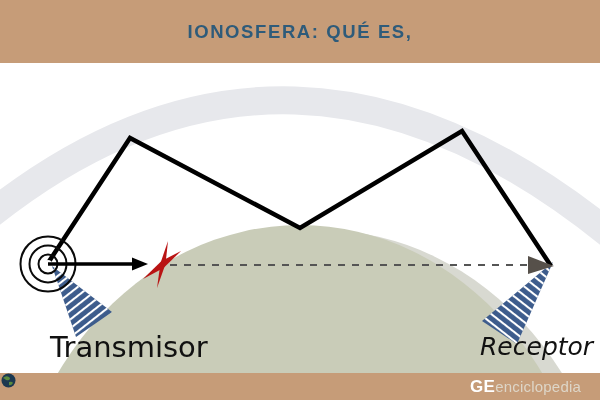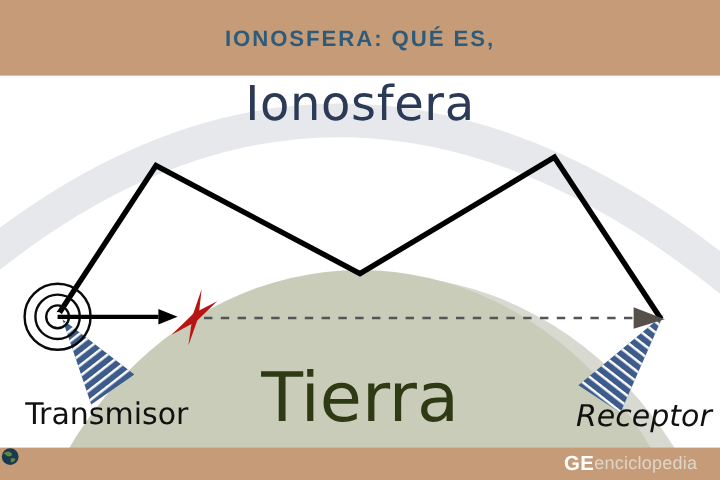--- a/index.html
+++ b/index.html
@@ -12,21 +12,21 @@
        display:flex;flex-direction:column;justify-content:center;align-items:center;}
   .hdr span{display:block;text-align:left;color:#2e5b7a;
             font-family:"Liberation Sans",sans-serif;font-weight:bold;
             font-size:18.5px;line-height:23px;letter-spacing:1.6px;}
 
   
   .title{position:absolute;left:0;top:64px;width:600px;text-align:center;z-index:2;
          font-size:40px;color:#2b3a56;letter-spacing:0.5px;}
   .earth-label{position:absolute;left:0;top:299px;width:600px;text-align:center;z-index:2;
                font-size:57px;color:#2e3a13;}
-  .tx-label{position:absolute;left:21px;top:330px;z-index:2;font-size:25px;color:#111;}
+  .tx-label{position:absolute;left:50px;top:330px;z-index:2;font-size:29px;color:#111;}
   .rx-label{position:absolute;left:480px;top:332px;z-index:2;font-size:25px;color:#111;font-style:italic;}
 
   
   .ftr{position:absolute;left:0;top:373px;width:600px;height:27px;background:#c69c78;z-index:3;
        display:flex;align-items:center;justify-content:flex-end;padding-right:4px;box-sizing:border-box;}
   .brand{display:flex;align-items:center;margin-right:15px;}
   .brand .ge{color:#ffffff;font-family:"Liberation Sans",sans-serif;font-weight:bold;
              font-size:17px;letter-spacing:0.3px;}
   .brand .globe{width:15px;height:15px;margin:0 1px;display:block;}
   .brand .enc{color:#ded6c8;font-family:Liberation Sans, sans-serif;font-weight:normal;
@@ -86,22 +86,20 @@
     <g fill="#b91414">
       <polygon points="168,241 165.5,264 157,288 160.5,263"></polygon>
       <polygon points="181,251 163.5,268 143,279 161.5,261"></polygon>
     </g>
   </svg>
 
   <div class="hdr">
     <span>IONOSFERA: QUÉ ES,</span>
   </div>
 
-  <div class="title">Ionosfera</div>
-  <div class="earth-label">Tierra</div>
   <div class="tx-label">Transmisor</div>
   <div class="rx-label">Receptor</div>
 
   <div class="ftr">
     <div class="brand">
       <span class="ge">GE</span>
       <svg class="globe" viewBox="0 0 15 15">
         <circle cx="7.5" cy="7.5" r="7" fill="#1c3850"></circle>
         <path d="M2,5 Q5,2 8,4 Q10,5.5 8,7 Q5,8 4,6 Z" fill="#5a8a3e"></path>
         <path d="M8,9 Q11,8 12,10 Q10,13 8,12 Z" fill="#5a8a3e"></path>

